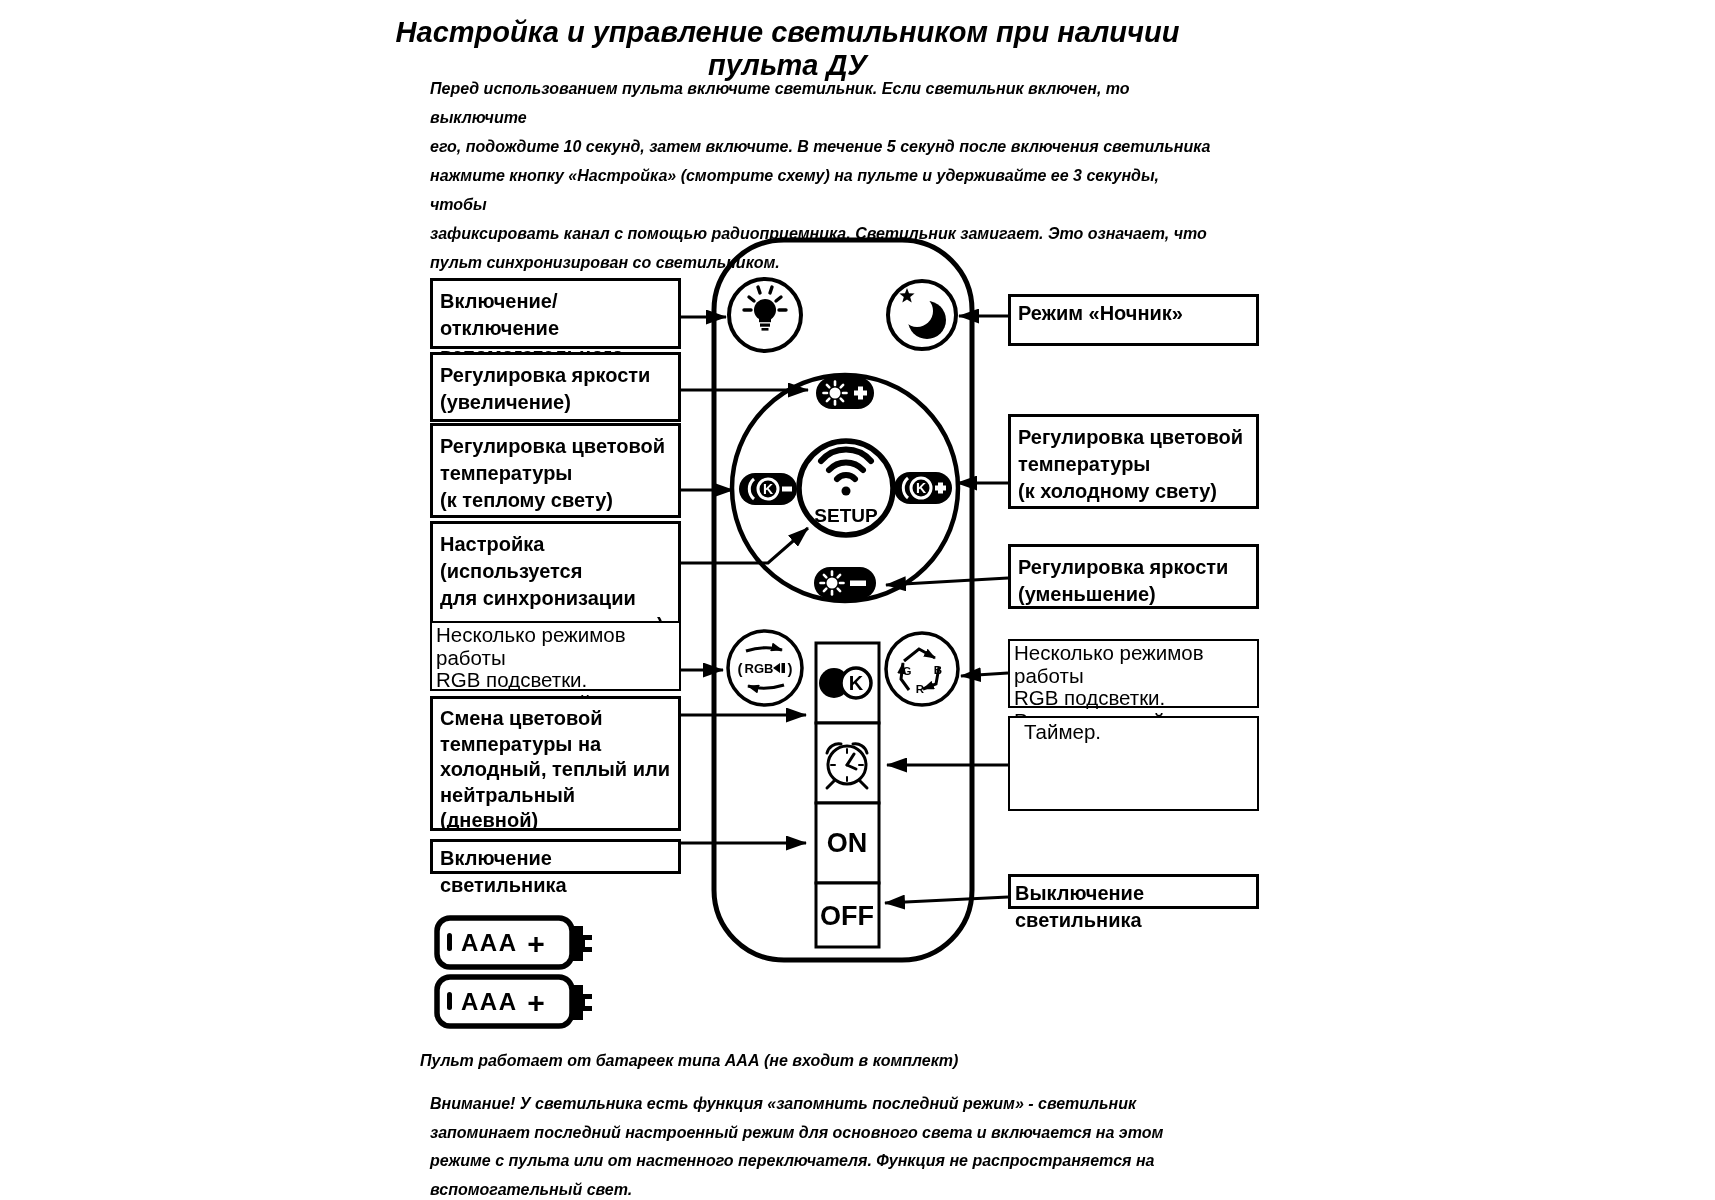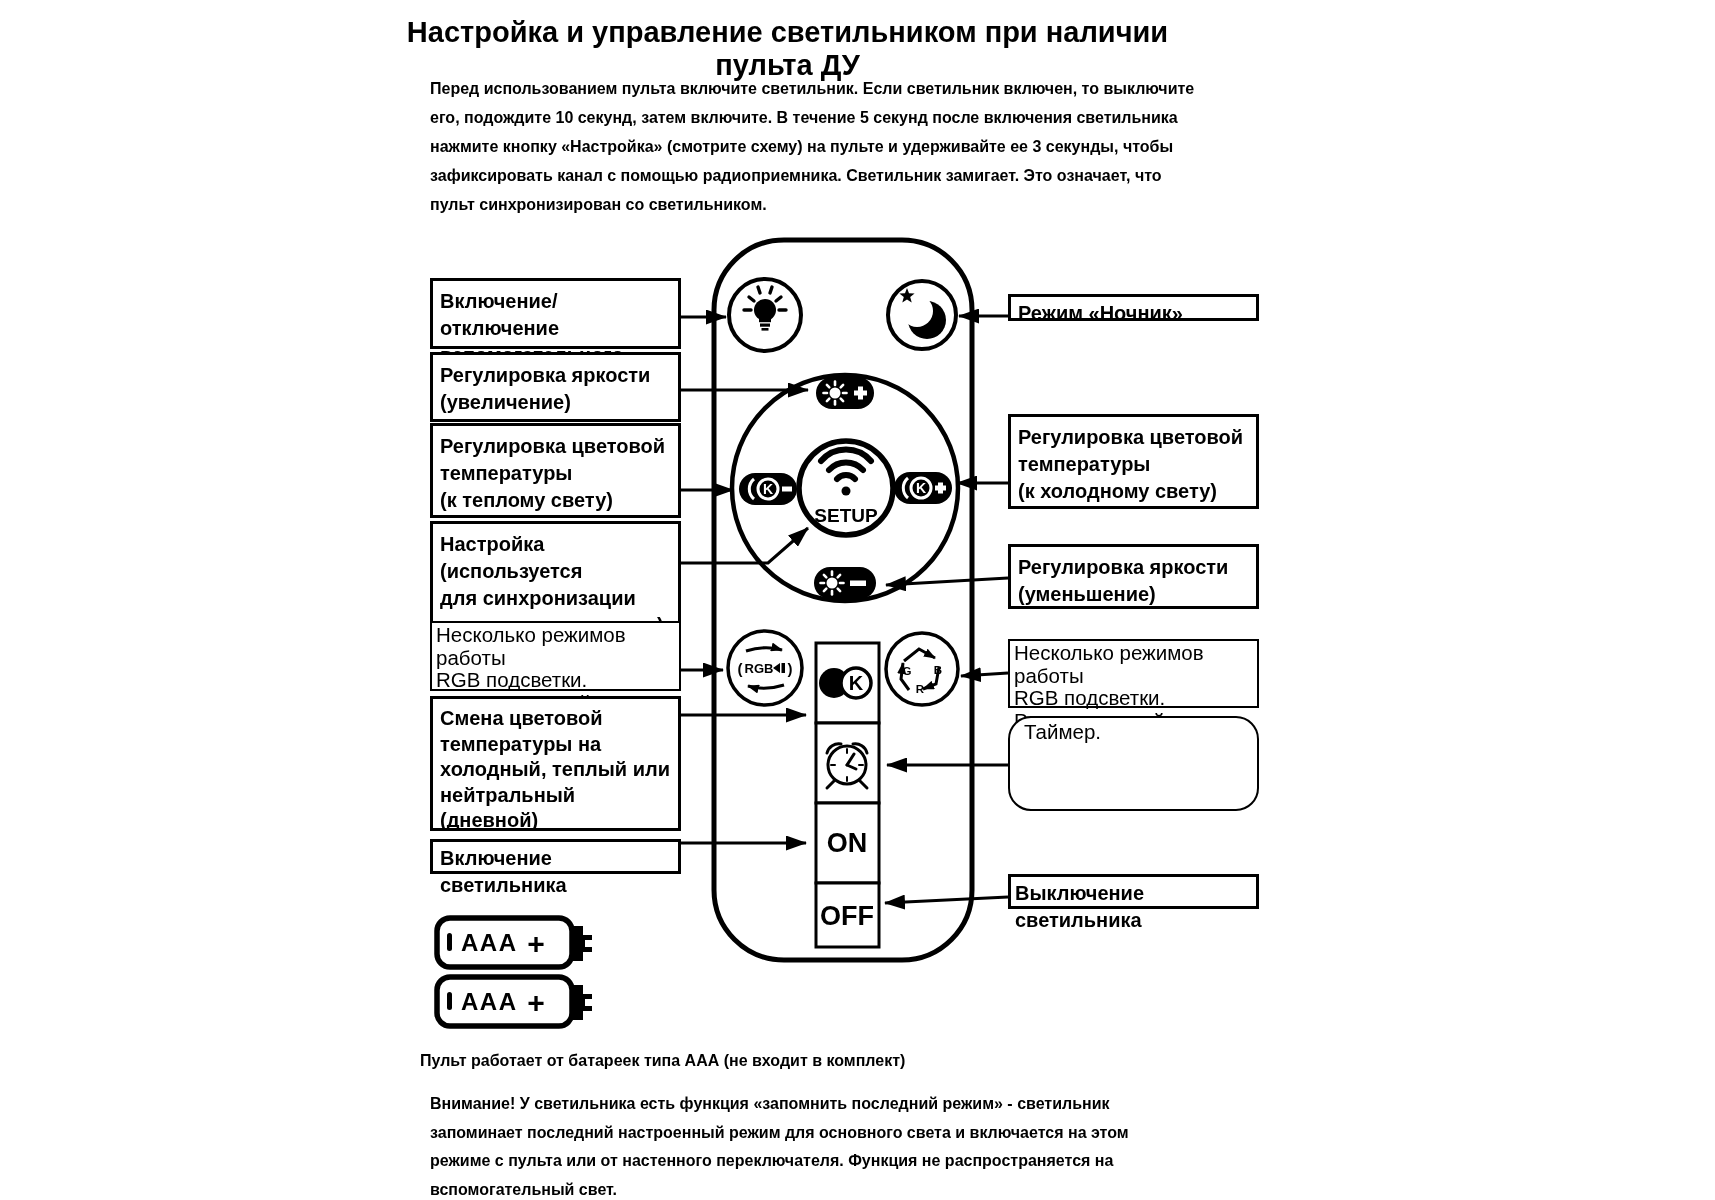--- a/index.html
+++ b/index.html
@@ -1,18 +1,18 @@
 <!DOCTYPE html>
 <html><head>
 <meta charset="utf-8">
 <style>
   html,body{margin:0;padding:0;background:#fff;}
   .page{position:relative;width:1715px;height:1200px;background:#fff;overflow:hidden;
         font-family:"Liberation Sans",sans-serif;color:#000;}
-  .abs{position:absolute;}
+  .abs{position:absolute;font-style:italic;}
   .title{left:390px;top:16px;width:795px;text-align:center;font-size:29px;font-weight:bold;}
   .para{white-space:pre-line;font-size:16px;font-weight:bold;line-height:29px;}
   .box{position:absolute;box-sizing:border-box;background:#fff;border:3px solid #000;
        left:430px;width:251px;font-size:20px;font-weight:bold;line-height:27px;
        padding:7px 4px 0 7px;white-space:pre-line;}
   .box.right{left:1008px;}
   .box.thin{border-width:2px;font-weight:400;font-size:20.5px;line-height:22.5px;padding-top:1px;padding-left:4px;}
   .box.oneline{padding-top:3px;}
   svg{position:absolute;left:0;top:0;}
   svg text{font-family:"Liberation Sans",sans-serif;}
@@ -224,30 +224,30 @@
   <div class="box thin" style="top:621px;height:70px;">Несколько режимов работы
 RGB подсветки.
 Автоматический режим.</div>
   <div class="box" style="top:696px;height:135px;line-height:25.5px;">Смена цветовой
 температуры на
 холодный, теплый или
 нейтральный (дневной)
 свет</div>
   <div class="box oneline" style="top:839px;height:35px;">Включение светильника</div>
 
-  <div class="box right oneline" style="top:294px;height:27px;">Режим «Ночник»</div>
+  <div class="box right oneline" style="top:294px;height:52px;">Режим «Ночник»</div>
   <div class="box right" style="top:414px;height:95px;">Регулировка цветовой
 температуры
 (к холодному свету)</div>
   <div class="box right" style="top:544px;height:65px;">Регулировка яркости
 (уменьшение)</div>
   <div class="box right thin" style="top:639px;height:69px;">Несколько режимов работы
 RGB подсветки.
 Ручная настройка.</div>
-  <div class="box right thin" style="top:716px;height:95px;padding-left:14px;padding-top:3px;border-radius:23px;">Таймер.</div>
+  <div class="box right thin" style="top:716px;height:95px;padding-left:14px;padding-top:3px;">Таймер.</div>
   <div class="box right oneline" style="top:874px;height:35px;padding-left:4px;">Выключение светильника</div>
 
   <div class="abs para" style="left:420px;top:1046px;width:790px;">Пульт работает от батареек типа ААА (не входит в комплект)</div>
 
   <div class="abs para" style="left:430px;top:1090px;width:790px;line-height:28.5px;">Внимание! У светильника есть функция «запомнить последний режим» - светильник
 запоминает последний настроенный режим для основного света и включается на этом
 режиме с пульта или от настенного переключателя. Функция не распространяется на
 вспомогательный свет.</div>
 
 </div>

